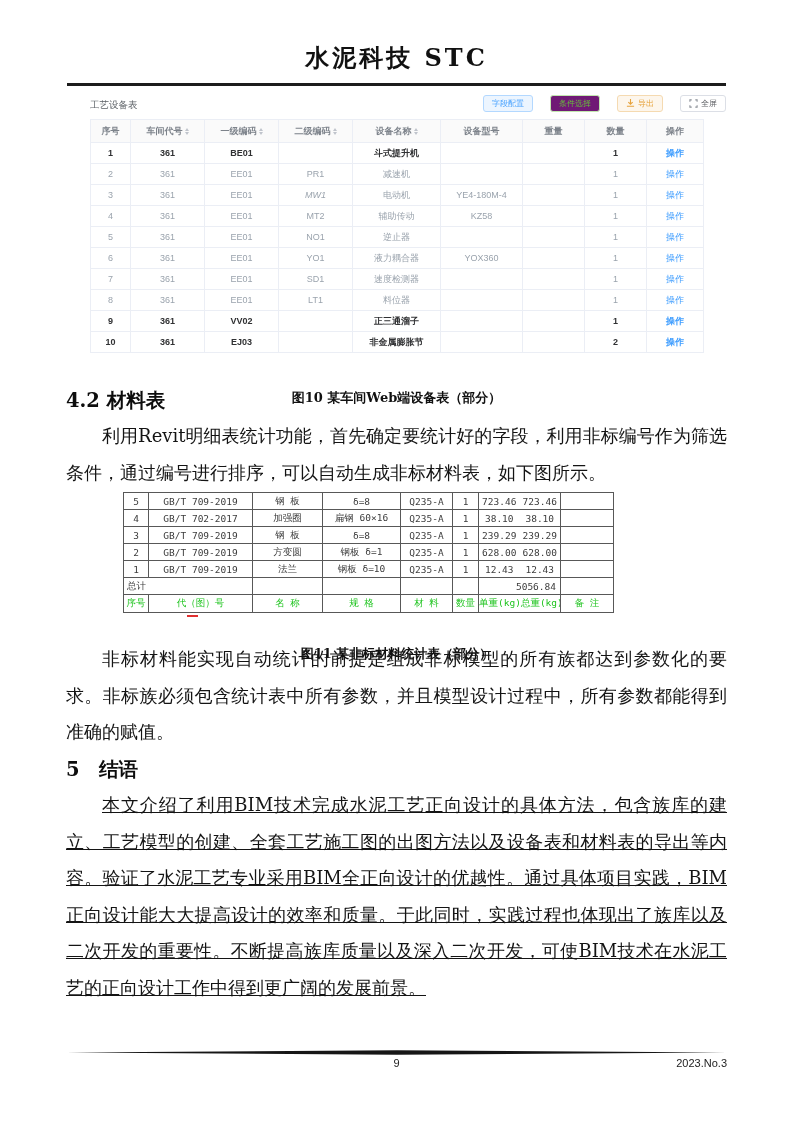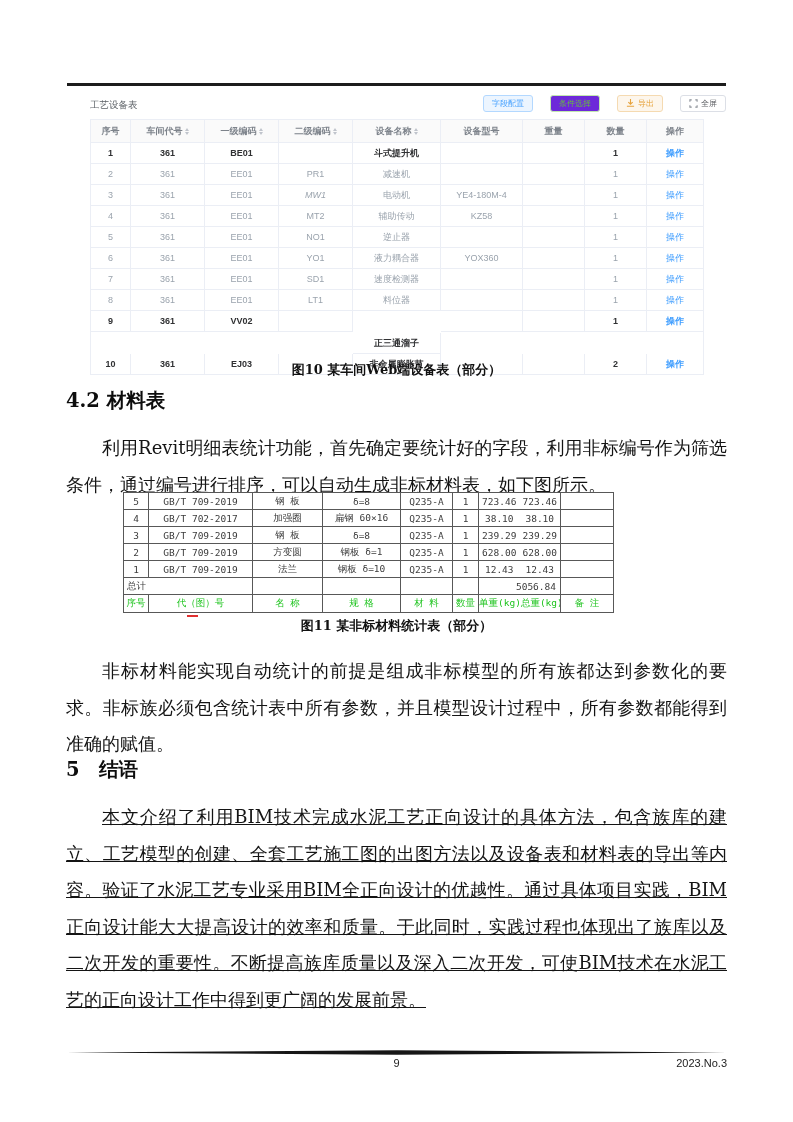--- a/index.html
+++ b/index.html
@@ -25,21 +25,21 @@
   .web-panel { position: absolute; top: 89px; left: 68px; width: 658px; height: 269px; background: #fff; }
   .panel-bar { position: absolute; top: 4px; left: 0; width: 100%; height: 24px; }
   .panel-title { position: absolute; left: 22px; top: 6px; font-size: 9.5px; color: #5c6166; }
   .panel-buttons { position: absolute; right: 0px; top: 2px; display: flex; gap: 17px; }
   .btn {
     display: inline-flex; align-items: center; gap: 3px;
     height: 17px; padding: 0 8px; border-radius: 3px;
     font-size: 8px; cursor: default; line-height: 17px;
   }
   .btn-blue   { background:#ecf5ff; border:1px solid #b3d8ff; color:#409eff; }
-  .btn-green  { background:#6d28d9; border:1px solid #c2e7b0; color:#67c23a; }
+  .btn-green  { background:#701a75; border:1px solid #c2e7b0; color:#67c23a; }
   .btn-yellow { background:#fdf6ec; border:1px solid #f5dab1; color:#e6a23c; }
   .btn-plain  { background:#ffffff; border:1px solid #dcdfe6; color:#606266; }
   .btn svg { display:block; }
 
   .web-table {
     position: absolute; top: 30px; left: 22px; width: 614px;
     border: 1px solid #ebeef5; border-bottom: none;
     font-size: 9px;
   }
   .wt-row { display: flex; }
@@ -53,38 +53,38 @@
   .wt-row.emph .wt-cell { color: #303133; font-weight: bold; }
   .wt-cell.link-cell { color: #409eff !important; }
   .sort-caret { display: inline-flex; flex-direction: column; gap: 1px; }
   .sort-caret i { display:block; width:0; height:0; border-left:2.5px solid transparent; border-right:2.5px solid transparent; }
   .sort-caret .up   { border-bottom: 3.5px solid #c0c4cc; }
   .sort-caret .down { border-top:    3.5px solid #c0c4cc; }
 
   .caption {
     position: absolute; left: 0; width: 100%; text-align: center;
     font-family: "DejaVu Serif", serif;
-    font-size: 13px; font-weight: bold; color: #111;
+    font-size: 13px; font-weight: bold; color: #111; margin-top: 28px;
   }
   .cap10 { top: 361px; }
   .cap11 { top: 617px; }
 
   
   .h2 {
     position: absolute; left: 66px;
     font-family: "DejaVu Serif", serif;
     font-size: 19.5px; font-weight: bold; color: #0d0d0d;
   }
   .h42 { top: 387px; }
   .h5sec { top: 756px; }
   .body {
     position: absolute; left: 66px; width: 661px;
     font-family: "DejaVu Serif", serif;
     font-size: 18px; line-height: 36.5px; color: #141414;
-    text-align: justify; text-indent: 2em; margin-top: 12px;
+    text-align: justify; text-indent: 2em;
   }
   .para1 { top: 418px; }
   .para2 { top: 641px; }
   .para3 { top: 787px; text-decoration: underline; }
 
   
   .mat-table {
     position: absolute; top: 492px; left: 123px; width: 491px;
     border-top: 1px solid #585858; border-left: 1px solid #585858;
     font-family: "DejaVu Sans Mono", monospace;
@@ -105,20 +105,21 @@
   
   .footer-rule { position: absolute; top: 1050px; left: 67px; }
   .footer-page  { position: absolute; top: 1057px; left: 0; width: 100%; text-align: center; font-size: 11px; color:#222; }
   .footer-issue { position: absolute; top: 1057px; right: 66px; font-size: 11px; color:#222; }
 </style>
 </head>
 <body>
 
 <div class="page">
 
+  <div class="journal-title">水泥科技 STC</div>
   <div class="top-rule"></div>
 
   <div class="web-panel">
     <div class="panel-bar">
       <span class="panel-title">工艺设备表</span>
       <span class="panel-buttons">
           <span class="btn btn-blue">
             <i style="font-style: normal;">字段配置</i>
           </span>
           <span class="btn btn-green">
@@ -270,21 +271,21 @@
           <div class="wt-cell" style="width: 82px;"></div>
           <div class="wt-cell" style="width: 62px;"></div>
           <div class="wt-cell" style="width: 62px;">1</div>
           <div class="wt-cell link-cell" style="width: 56px;">操作</div>
         </div>
         <div class="wt-row emph">
           <div class="wt-cell" style="width: 40px;">9</div>
           <div class="wt-cell" style="width: 74px;">361</div>
           <div class="wt-cell" style="width: 74px;">VV02</div>
           <div class="wt-cell" style="width: 74px;"></div>
-          <div class="wt-cell" style="width: 88px; margin-top: 22px;">正三通溜子</div>
+          <div class="wt-cell" style="width: 88px;">正三通溜子</div>
           <div class="wt-cell" style="width: 82px;"></div>
           <div class="wt-cell" style="width: 62px;"></div>
           <div class="wt-cell" style="width: 62px;">1</div>
           <div class="wt-cell link-cell" style="width: 56px;">操作</div>
         </div>
         <div class="wt-row emph">
           <div class="wt-cell" style="width: 40px;">10</div>
           <div class="wt-cell" style="width: 74px;">361</div>
           <div class="wt-cell" style="width: 74px;">EJ03</div>
           <div class="wt-cell" style="width: 74px;"></div>

